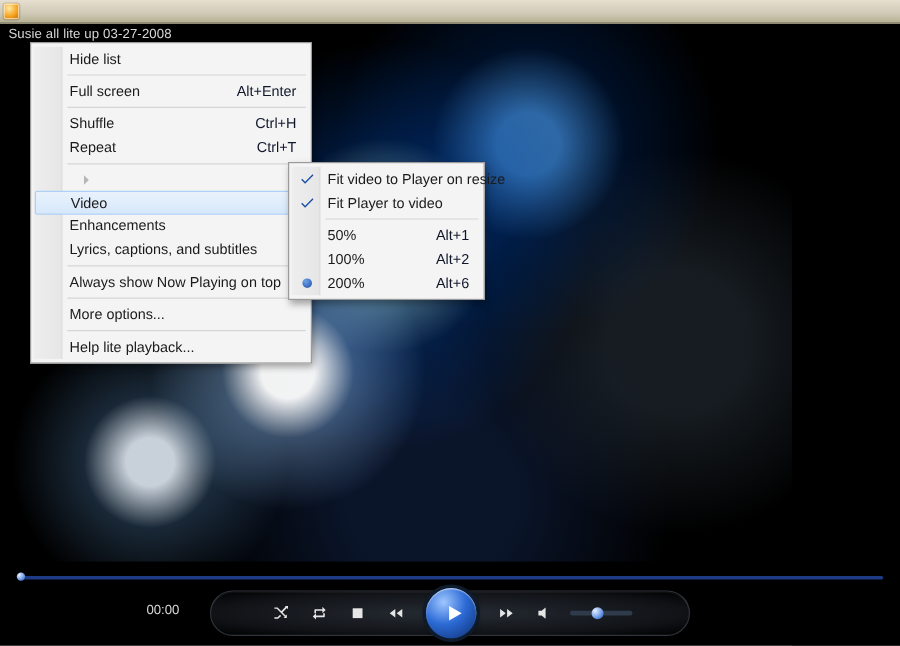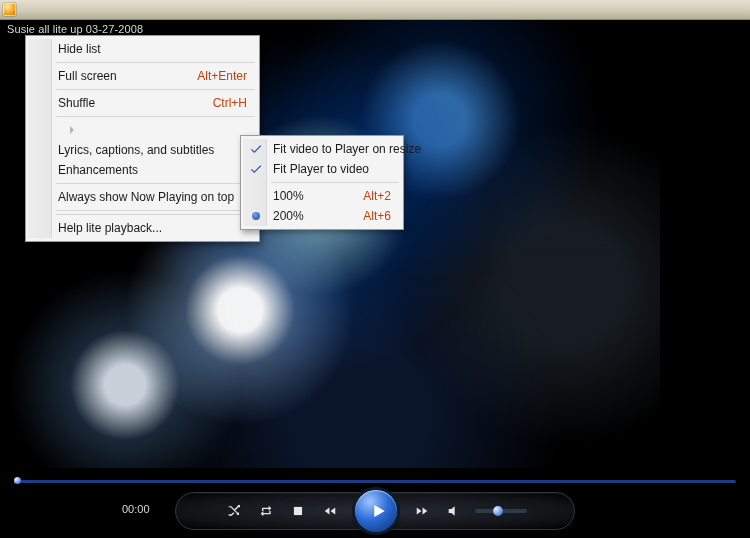--- a/index.html
+++ b/index.html
@@ -68,21 +68,21 @@
     position: relative;
     display: flex;
     align-items: center;
     height: 20px;
     padding-left: 30px;
     padding-right: 10px;
     white-space: nowrap;
     border-radius: 2px;
   }
   .menu .item .label { flex: 1; }
-  .menu .item .accel { color: #c2410c; margin-left: 18px; font-size: 12px; }
+  .menu .item .accel { color: #0f172a; margin-left: 18px; font-size: 12px; }
   .menu .item.disabled { color: #9b9b9b; }
   .menu .item.sep {
     height: 1px; margin: 3px 2px 3px 28px; background: #d5d5d5; padding: 0;
   }
   .menu .item .arrow {
     margin-left: 12px; width: 0; height: 0;
     border-top: 4px solid transparent;
     border-bottom: 4px solid transparent;
     border-left: 4px solid #2a2a2a;
   }
@@ -180,37 +180,48 @@
       <div class="item sep"></div>
       <div class="item">
         <span class="label">Full screen</span>
         <span class="accel">Alt+Enter</span>
       </div>
       <div class="item sep"></div>
       <div class="item">
         <span class="label">Shuffle</span>
         <span class="accel">Ctrl+H</span>
       </div>
+      <div class="item">
+        <span class="label">Repeat</span>
+        <span class="accel">Ctrl+T</span>
+      </div>
       <div class="item sep"></div>
       <div class="item disabled">
         <span class="arrow"></span>
       </div>
+      <div class="item selected">
+        <span class="label">Video</span>
+        <span class="arrow"></span>
+      </div>
+      <div class="item">
+        <span class="label">Enhancements</span>
+        <span class="arrow"></span>
+      </div>
       <div class="item">
         <span class="label">Lyrics, captions, and subtitles</span>
         <span class="arrow"></span>
       </div>
-      <div class="item">
-        <span class="label">Enhancements</span>
-        <span class="arrow"></span>
-      </div>
       <div class="item sep"></div>
       <div class="item">
         <span class="label">Always show Now Playing on top</span>
       </div>
       <div class="item sep"></div>
+      <div class="item">
+        <span class="label">More options...</span>
+      </div>
       <div class="item sep"></div>
       <div class="item">
         <span class="label">Help lite playback...</span>
       </div>
     </div>
 
   <div id="video-menu" class="menu">
     <div class="gutter"></div>
   <div class="item">
         <span class="check"><svg viewBox="0 0 24 24">
@@ -219,20 +230,24 @@
         <span class="label">Fit video to Player on resize</span>
       </div>
       <div class="item">
         <span class="check"><svg viewBox="0 0 24 24">
             <path fill="currentColor" d="M9 16.2 4.8 12l-1.4 1.4L9 19 21 7l-1.4-1.4z"></path>
           </svg></span>
         <span class="label">Fit Player to video</span>
       </div>
       <div class="item sep"></div>
       <div class="item">
+        <span class="label">50%</span>
+        <span class="accel">Alt+1</span>
+      </div>
+      <div class="item">
         <span class="label">100%</span>
         <span class="accel">Alt+2</span>
       </div>
       <div class="item">
         <span class="radio-dot"></span>
         <span class="label">200%</span>
         <span class="accel">Alt+6</span>
       </div>
     </div>
 

